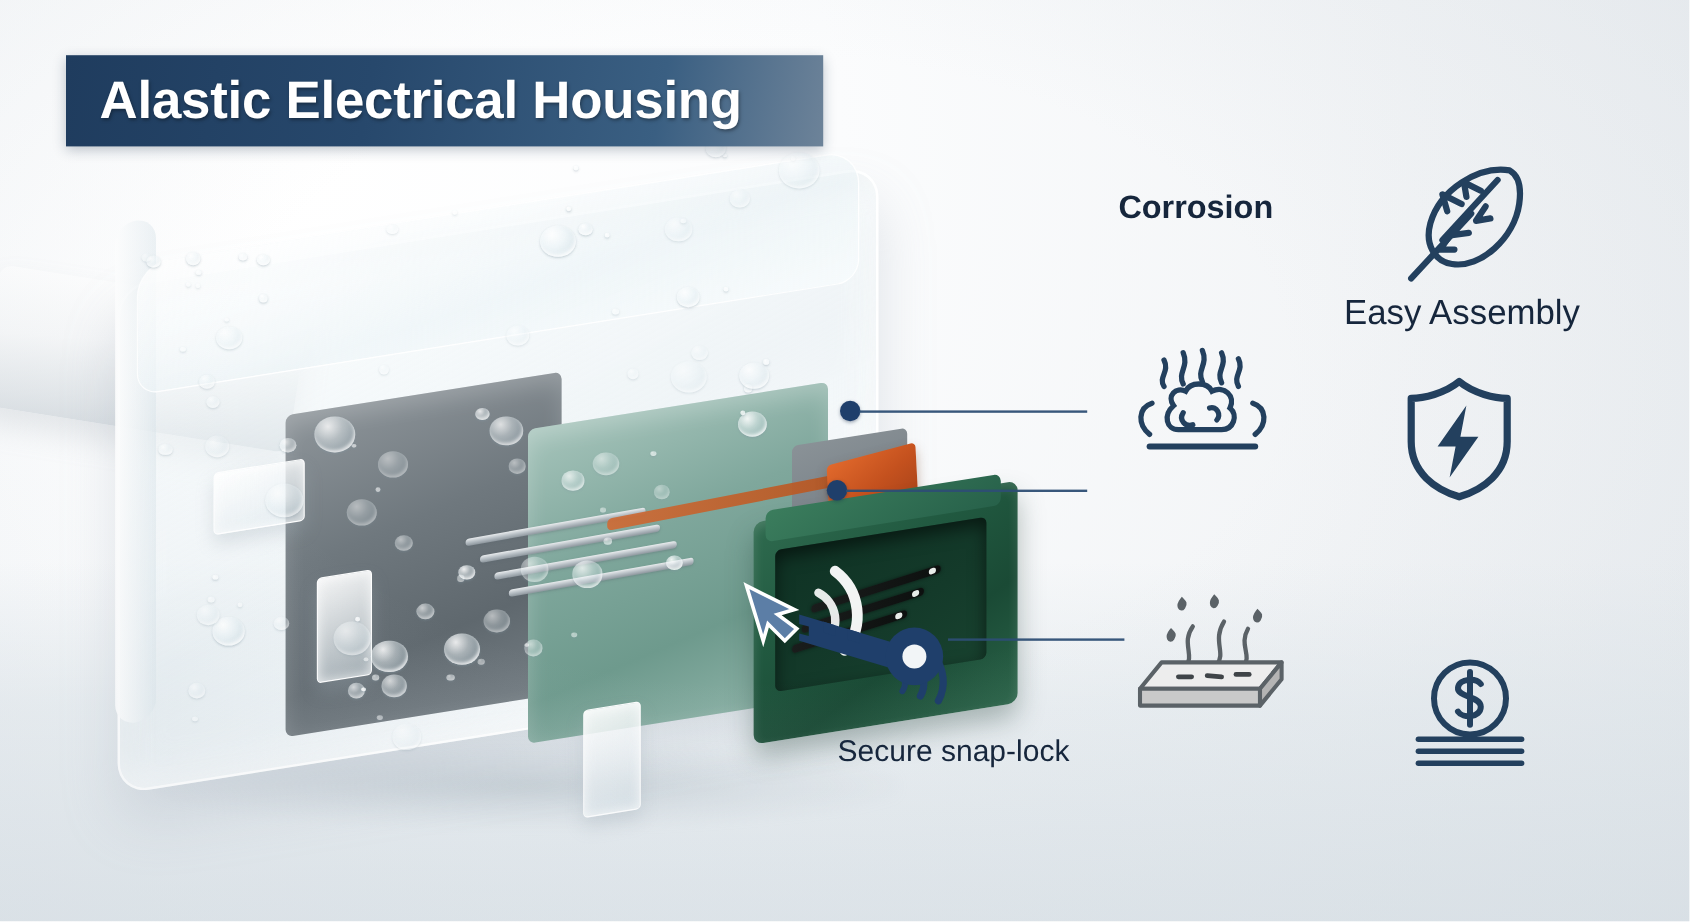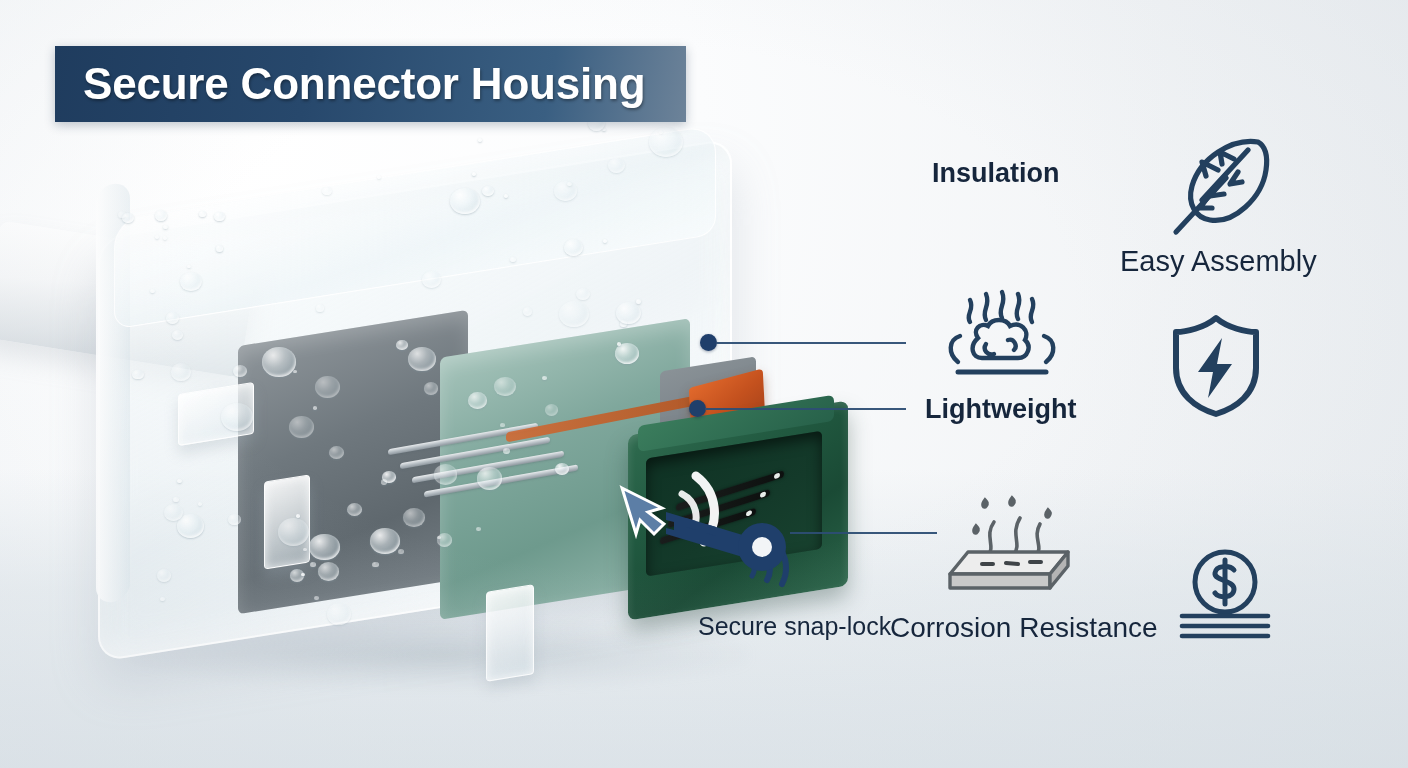--- a/index.html
+++ b/index.html
@@ -337,21 +337,21 @@
         <div class="drop" style="left:326.9px;top:453.3px;width:24.4px;height:21.5px;opacity:0.49;"></div>
         <div class="drop" style="left:314.1px;top:446.0px;width:4.5px;height:4.0px;opacity:0.59;"></div>
         <div class="drop" style="left:372.4px;top:411.5px;width:6.2px;height:5.4px;opacity:0.68;"></div>
         <div class="drop" style="left:159.5px;top:446.7px;width:5.2px;height:4.6px;opacity:0.64;"></div>
       </div>
   </div>
 
   <div class="vign"></div>
 
   <div class="banner">
-    <span class="banner-title">Secure Connector Housing</span>
+    <span class="banner-title">Alastic Electrical Housing</span>
   </div>
 
   <svg id="keyart" viewBox="0 0 240 170">
 
     <path d="M96 26 A46 46 0 0 1 104 92" stroke="#ffffff" stroke-width="9" fill="none" stroke-linecap="round" opacity=".95"></path>
     <path d="M82 44 A26 26 0 0 1 88 86" stroke="#ffffff" stroke-width="7" fill="none" stroke-linecap="round" opacity=".9"></path>
 
     <path d="M178 96 A34 34 0 0 1 182 134" stroke="#1f3f6b" stroke-width="6" fill="none" stroke-linecap="round"></path>
     <path d="M164 104 A22 22 0 0 1 167 130" stroke="#1f3f6b" stroke-width="6" fill="none" stroke-linecap="round"></path>
     <path d="M150 110 A12 12 0 0 1 152 126" stroke="#1f3f6b" stroke-width="5" fill="none" stroke-linecap="round"></path>
@@ -372,28 +372,26 @@
   </svg>
 
   <div class="cdot" style="left:700px;top:334px;"></div>
   <div class="cline" style="left:716px;top:342px;width:190px;"></div>
 
   <div class="cdot" style="left:689px;top:400px;"></div>
   <div class="cline" style="left:705px;top:408px;width:201px;"></div>
 
   <div class="cline" style="left:790px;top:532px;width:147px;"></div>
 
-  <div class="flabel f-bold" style="left:932px;top:158px;font-size:27px;">Insulation</div>
+  <div class="flabel f-bold" style="left:932px;top:158px;font-size:27px;">Corrosion</div>
 
   <div class="flabel f-reg" style="left:1120px;top:245px;font-size:29px;">Easy Assembly</div>
 
-  <div class="flabel f-bold" style="left:925px;top:394px;font-size:27px;">Lightweight</div>
-
-
-  <div class="flabel f-reg" style="left:890px;top:612px;font-size:28px;">Corrosion Resistance</div>
+
+
 
 
   <div class="flabel f-reg" style="left:698px;top:612px;font-size:25px;">Secure snap-lock</div>
 
   <svg class="ficon" style="left:1162px;top:132px;" width="118" height="112" viewBox="0 0 118 112">
     <g fill="none" stroke="#23405e" stroke-width="5.2" stroke-linecap="round" stroke-linejoin="round">
       <path d="M14 100 L64 46"></path>
       <path d="M96 10 C70 6 38 26 30 54 C25 72 34 86 48 88 C72 92 100 66 104 38 C106 24 103 14 96 10 Z"></path>
       <path d="M86 18 L40 68"></path>
       <path d="M44 44 L40 30 L56 38"></path>

